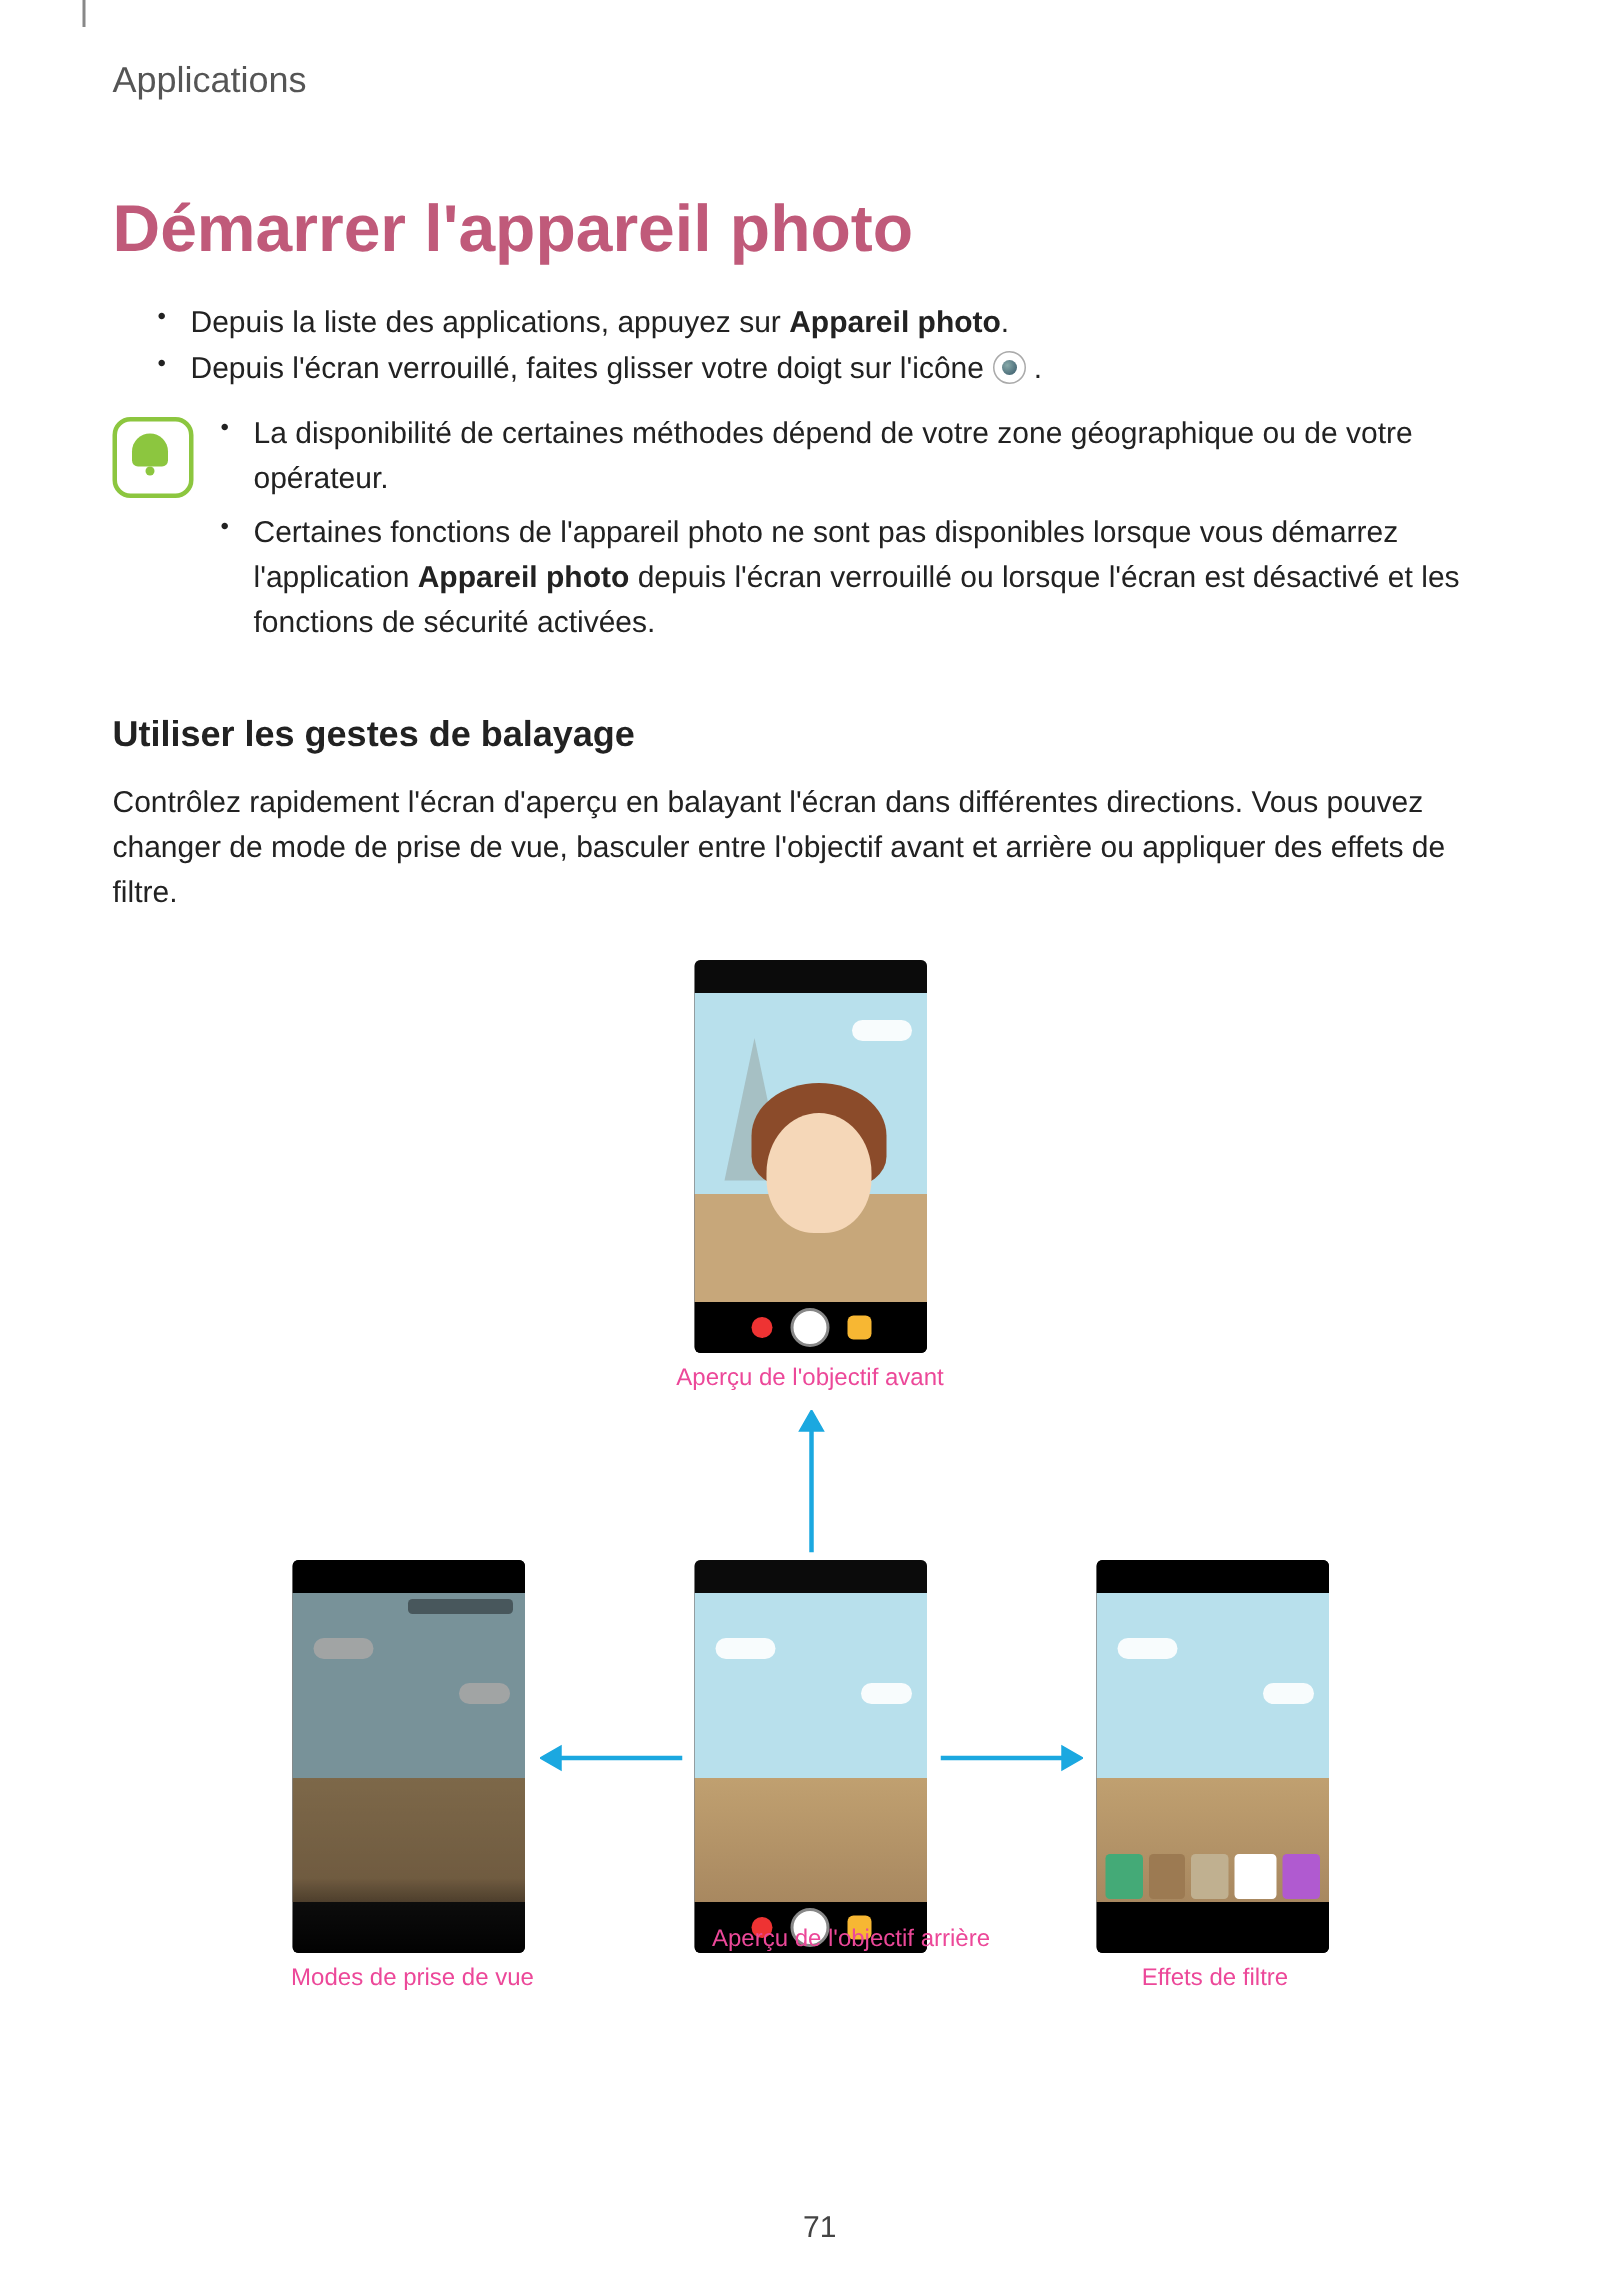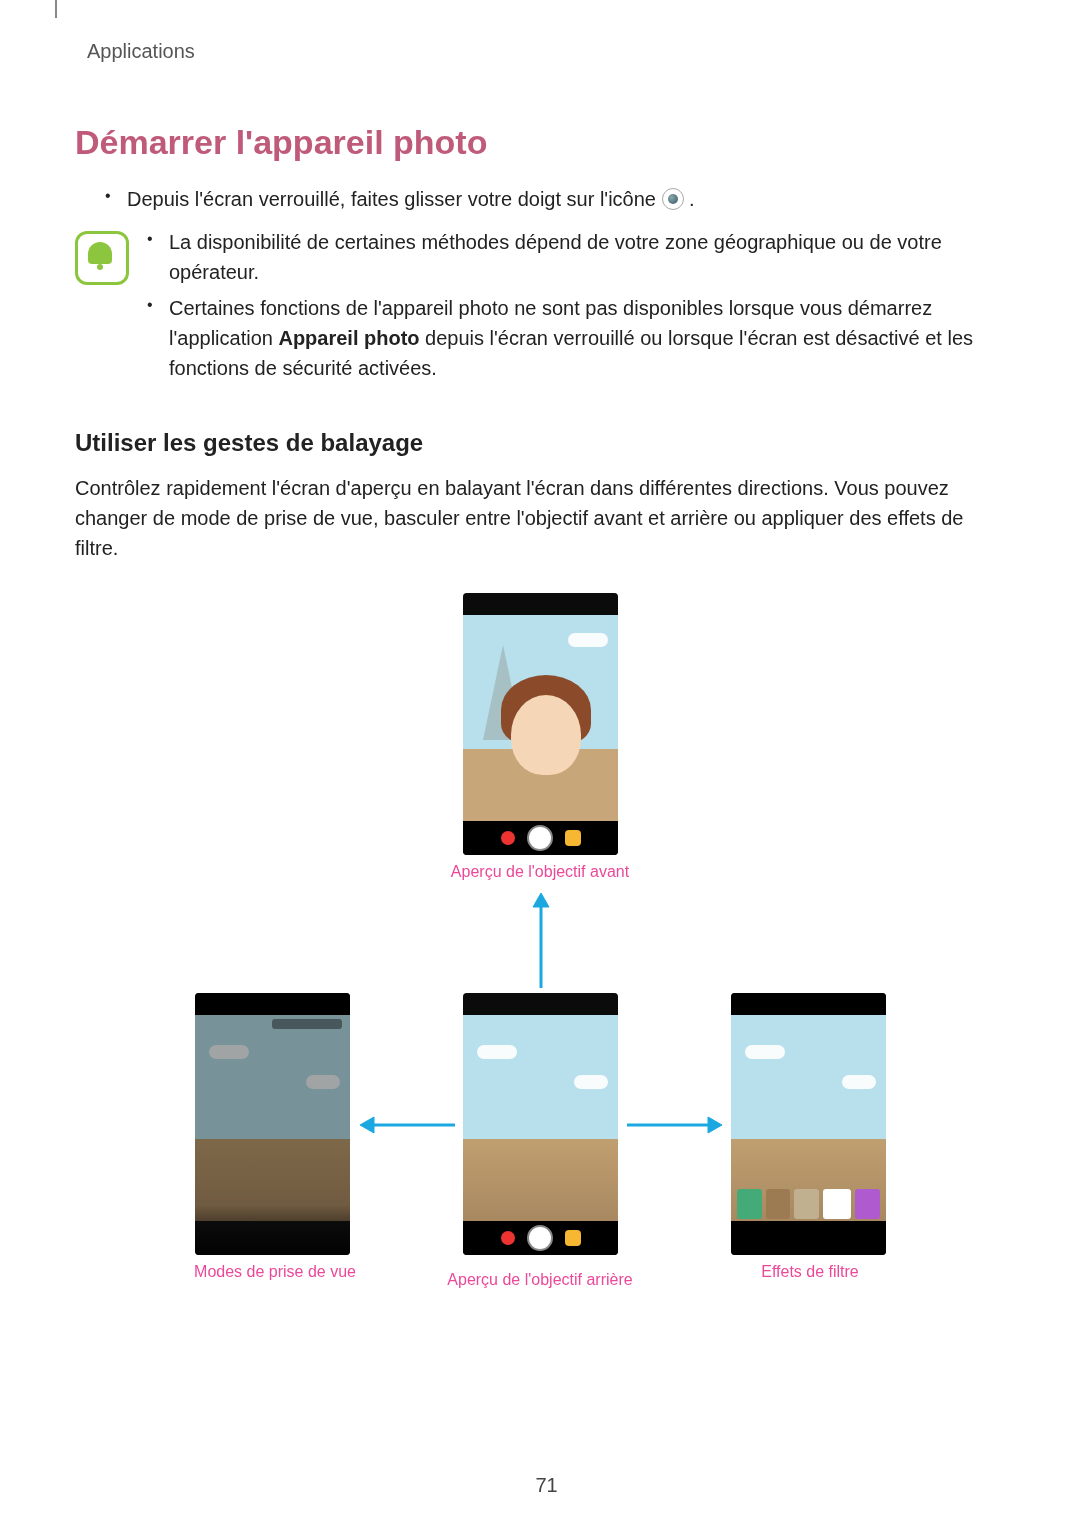--- a/index.html
+++ b/index.html
@@ -18,27 +18,27 @@
   }
   .top-rule {
     position: absolute;
     left: 55px;
     top: 0;
     width: 2px;
     height: 18px;
     background: #888;
   }
   .header-label {
-    font-size: 20px;
+    font-size: 24px;
     color: #555;
-    margin: 0 0 60px 12px;
+    margin: 0 0 60px 0;
   }
   h1.section-title {
     color: #c05a7a;
-    font-size: 34px;
+    font-size: 44px;
     font-weight: bold;
     margin: 0 0 22px 0;
   }
   .intro {
     font-size: 20px;
     line-height: 1.4;
     margin: 0 0 18px 0;
   }
   .intro .bold { font-weight: bold; }
   ul.bullets {
@@ -249,20 +249,23 @@
 
 <div class="page">
   <div class="top-rule"></div>
   <div class="header-label">Applications</div>
 
   <h1 class="section-title">Démarrer l'appareil photo</h1>
 
 
   <ul class="bullets">
     <li>
+      <span>Depuis la liste des applications, appuyez sur </span><span class="bold">Appareil photo</span><span>.</span>
+    </li>
+    <li>
       <span>Depuis l'écran verrouillé, faites glisser votre doigt sur l'icône </span><span class="camera-dot"></span> <span>.</span>
     </li>
   </ul>
 
   <div class="note-row">
     <div class="note-icon">
         <div class="bell"></div>
       </div>
     <ul class="note-bullets">
       <li>La disponibilité de certaines méthodes dépend de votre zone géographique ou de votre opérateur.</li>
@@ -303,21 +306,21 @@
       <div class="viewfinder">
         <div class="cloud" style="top:30px; left:14px;"></div>
         <div class="cloud" style="top:60px; right:10px; width:34px;"></div>
       </div>
       <div class="bottombar">
         <div class="rec"></div>
         <div class="shutter"></div>
         <div class="switch"></div>
       </div>
     </div>
-    <div class="caption" style="left:345px; top:678px; width:240px;">Aperçu de l'objectif arrière</div>
+    <div class="caption" style="left:345px; top:644px; width:240px;text-align:right;">Aperçu de l'objectif arrière</div>
 
     <svg class="arrow" style="left:285px; top:522px;" width="95" height="20">
       <line x1="95" y1="10" x2="8" y2="10" stroke-width="3"></line>
       <polygon points="0,10 14,2 14,18"></polygon>
     </svg>
 
     <div class="phone" style="left:120px; top:400px;">
       <div class="topbar" style="background:#000;"></div>
       <div class="viewfinder" style="filter:brightness(0.65);">
         <div class="cloud" style="top:30px; left:14px;"></div>

